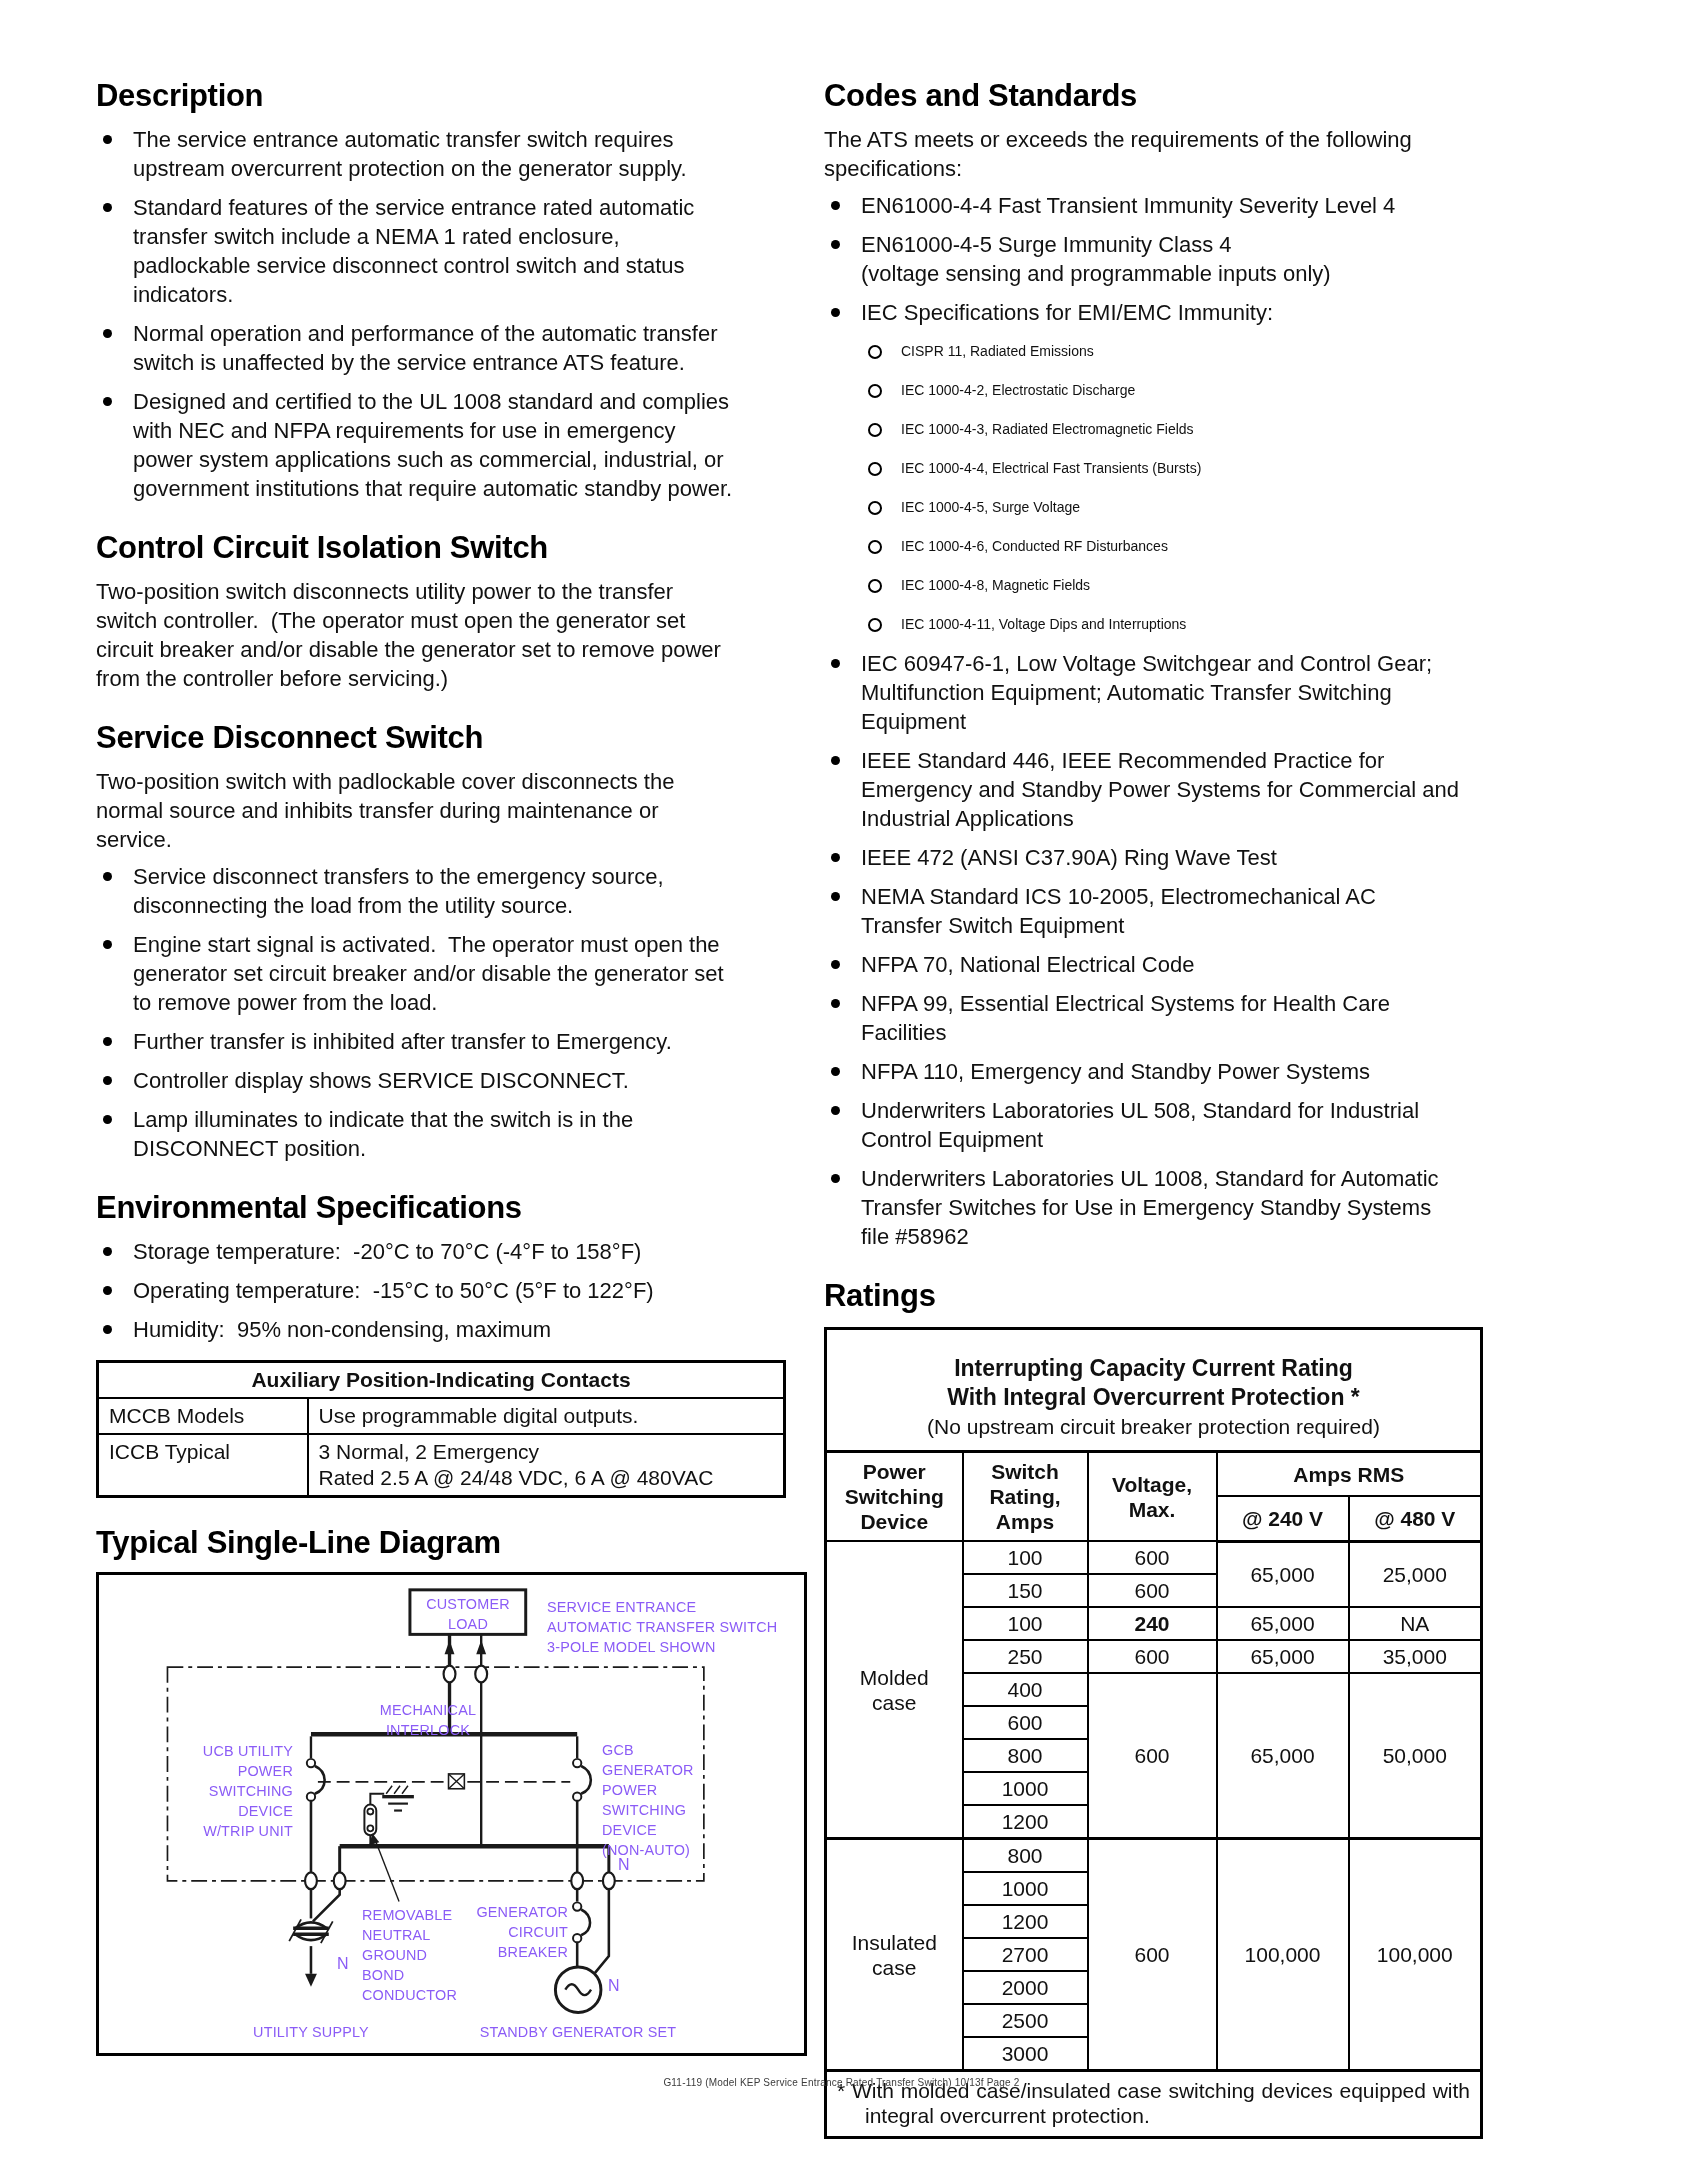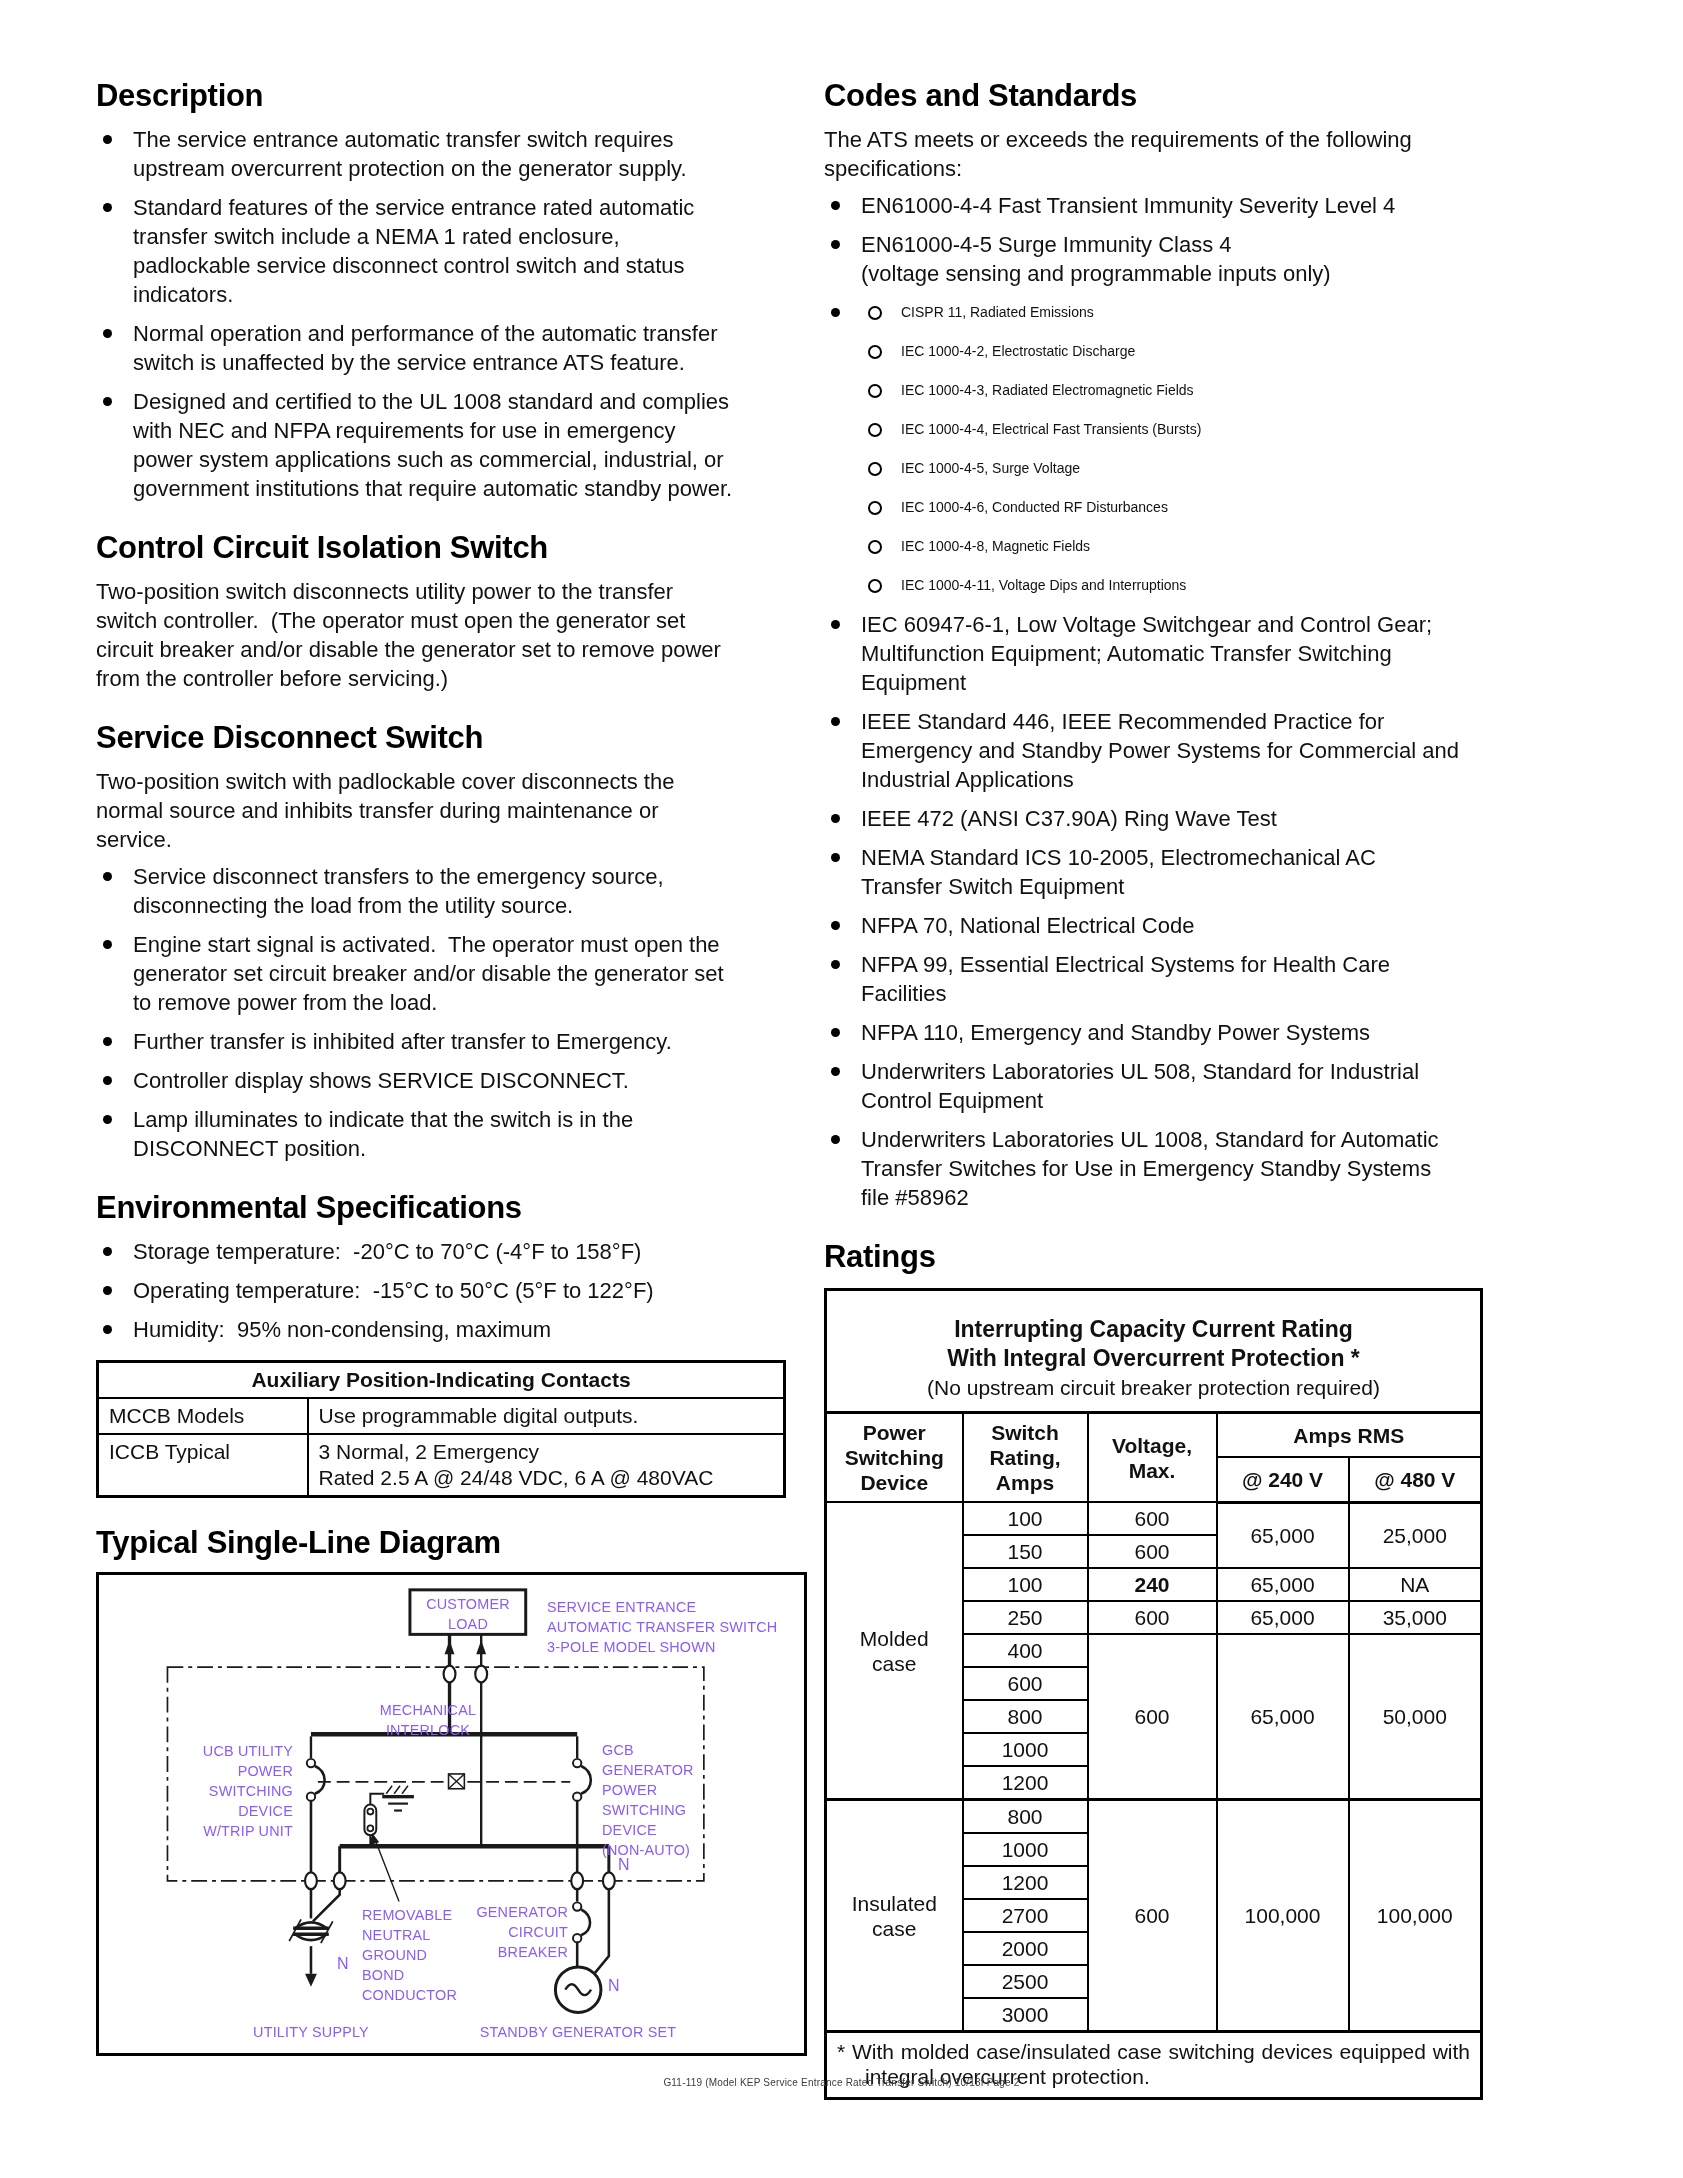--- a/index.html
+++ b/index.html
@@ -285,20 +285,21 @@
           <span class="dot"></span>
           <span class="li-text">EN61000-4-4 Fast Transient Immunity Severity Level 4</span>
         </li>
       <li>
           <span class="dot"></span>
           <span class="li-text">EN61000-4-5 Surge Immunity Class 4
 (voltage sensing and programmable inputs only)</span>
         </li>
       <li>
           <span class="dot"></span>
+          <span class="li-text">IEC Specifications for EMI/EMC Immunity:</span>
         <ul class="subbullets">
           <li>
               <span class="ring"></span>
               <span class="li-text">CISPR 11, Radiated Emissions</span>
             </li>
           <li>
               <span class="ring"></span>
               <span class="li-text">IEC 1000-4-2, Electrostatic Discharge</span>
             </li>
           <li>

